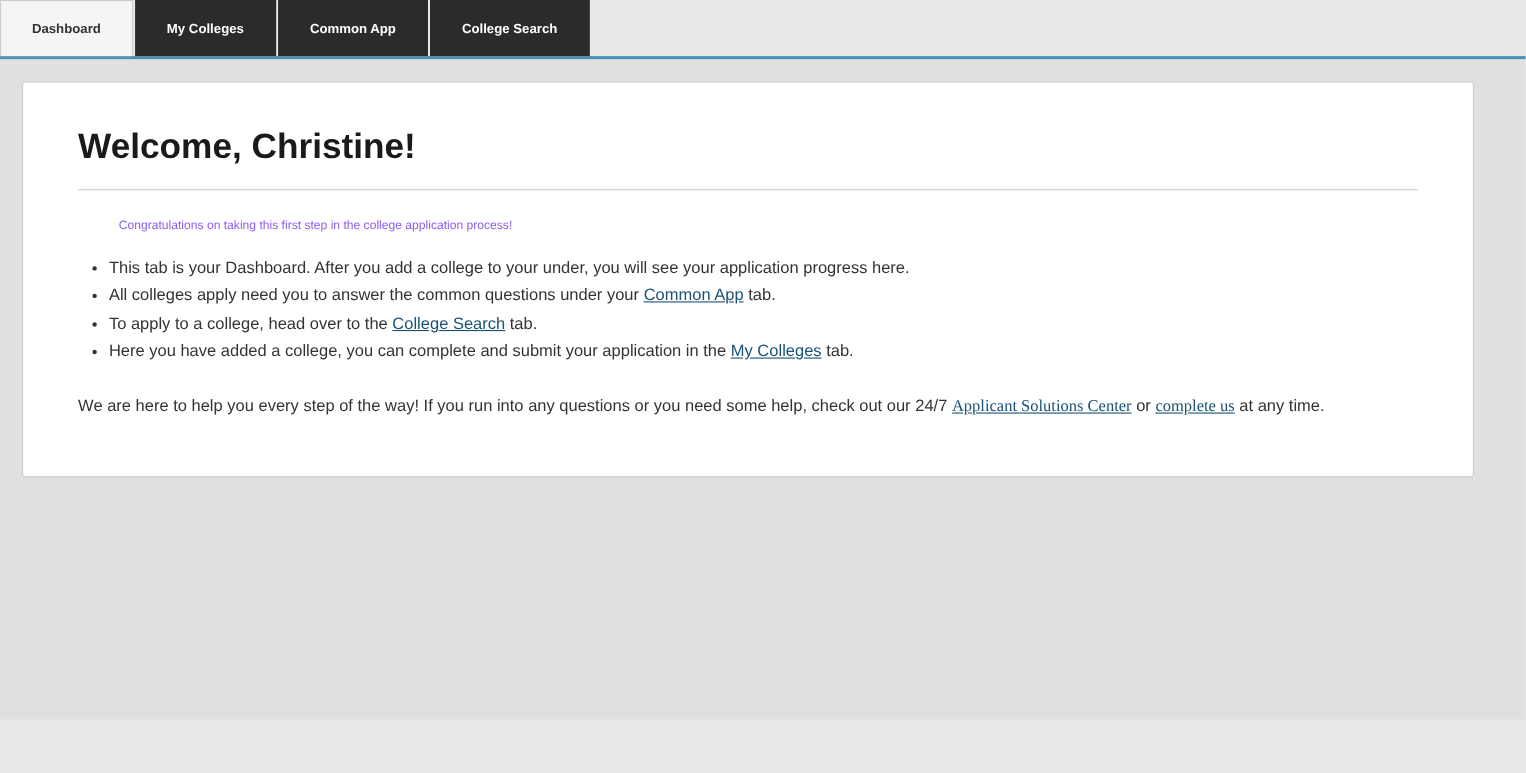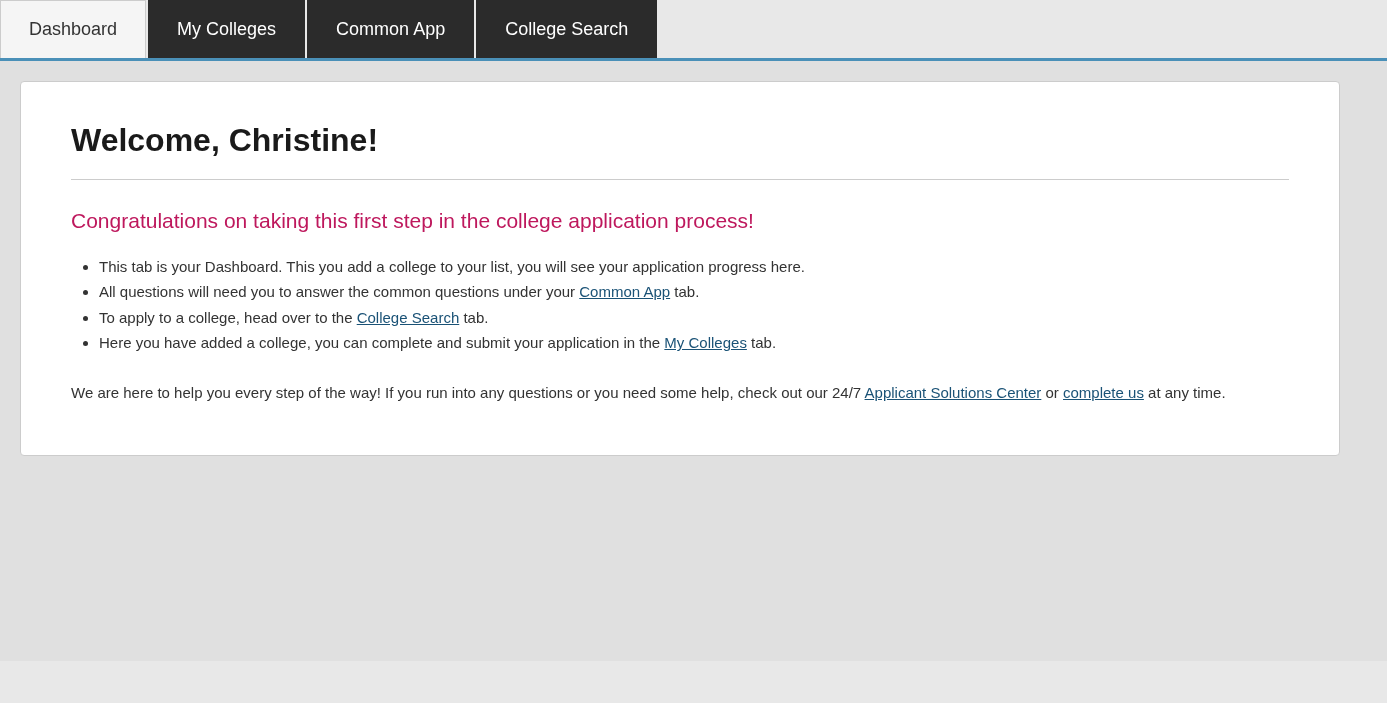--- a/index.html
+++ b/index.html
@@ -17,22 +17,22 @@
 
     .tab-bar {
       display: flex;
       align-items: stretch;
       border-bottom: 3px solid #4a90b8;
       background-color: #e8e8e8;
     }
 
     .tab {
       padding: 18px 28px;
-      font-size: 18px;
-      font-weight: 400;
+      font-size: 12px;
+      font-weight: 700;
       cursor: pointer;
       border: 1px solid #ccc;
       border-bottom: none;
       user-select: none;
     }
 
     .tab-dashboard {
       background-color: #f5f5f5;
       color: #333;
       border-top: 1px solid #ccc;
@@ -68,24 +68,25 @@
       margin-bottom: 20px;
     }
 
     .divider {
       border: none;
       border-top: 1px solid #ccc;
       margin-bottom: 24px;
     }
 
     .body-text {
-      font-size: 21px;
-      color: #be185d;
+      font-size: 11px;
+      color: #8b5cf6;
       line-height: 1.6;
       margin-bottom: 16px;
+      margin-left: 37px;
     }
 
     .tips-list {
       list-style: disc;
       padding-left: 28px;
       margin-bottom: 24px;
     }
 
     .tips-list li {
       font-size: 15px;
@@ -100,20 +101,21 @@
 
     .help-text {
       font-size: 15px;
       color: #333;
       line-height: 1.7;
     }
 
     .help-text a {
       color: #1a5276;
       text-decoration: underline;
+      font-family: Liberation Serif, serif;
     }
   </style>
 </head>
 <body>
 
 <div class="tab-bar">
   <div class="tab tab-dashboard">
     <span>Dashboard</span>
   </div>
   <div class="tab tab-dark">
@@ -127,24 +129,24 @@
   </div>
 </div>
 
 <div class="main-content">
   <div class="content-card">
     <h1 class="welcome-title">Welcome, Christine!</h1>
     <hr class="divider">
     <p class="body-text">Congratulations on taking this first step in the college application process!</p>
     <ul class="tips-list">
       <li>
-        <span>This tab is your Dashboard. This you add a college to your list, you will see your application progress here.</span>
+        <span>This tab is your Dashboard. After you add a college to your under, you will see your application progress here.</span>
       </li>
       <li>
-        <span>All questions will need you to answer the common questions under your </span><a href="#">Common App</a><span> tab.</span>
+        <span>All colleges apply need you to answer the common questions under your </span><a href="#">Common App</a><span> tab.</span>
       </li>
       <li>
         <span>To apply to a college, head over to the </span><a href="#">College Search</a><span> tab.</span>
       </li>
       <li>
         <span>Here you have added a college, you can complete and submit your application in the </span><a href="#">My Colleges</a><span> tab.</span>
       </li>
     </ul>
     <p class="help-text">
       <span>We are here to help you every step of the way! If you run into any questions or you need some help, check out our 24/7 </span><a href="#">Applicant Solutions Center</a><span> or </span><a href="#">complete us</a><span> at any time.</span>

